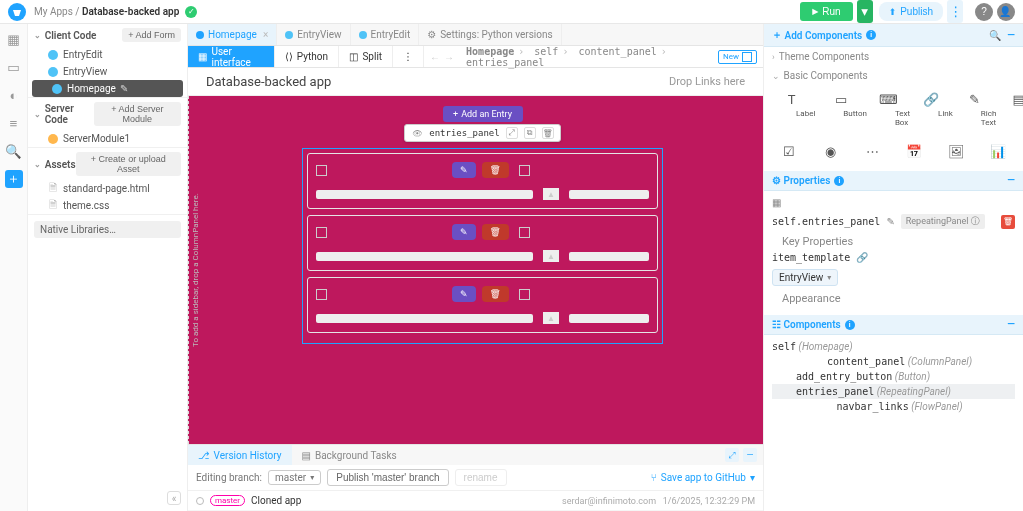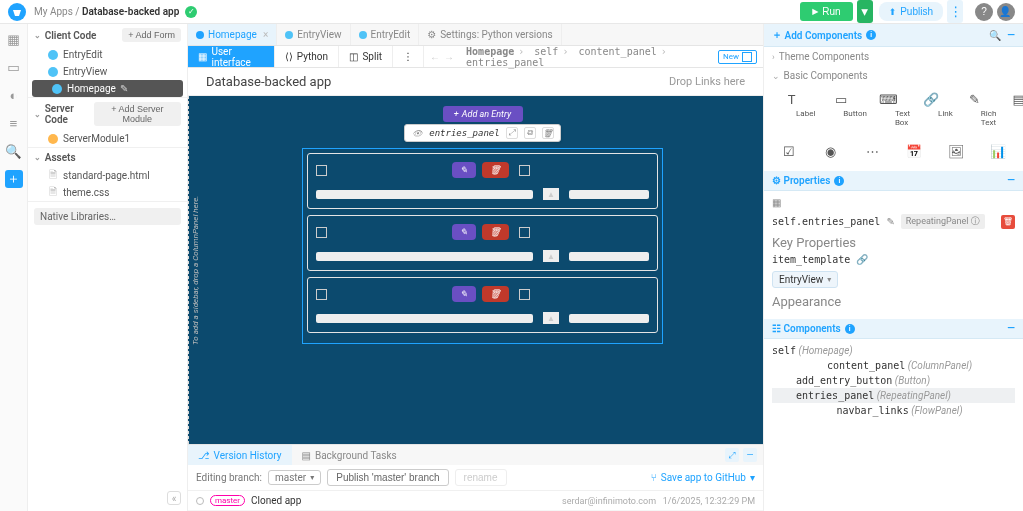--- a/index.html
+++ b/index.html
@@ -59,21 +59,21 @@
 .mode-btn.active { background: #1fa3ff; color: #fff; }
 .path-crumb { margin-left: 12px; color: #888; font-family: monospace; }
 .path-crumb .sep { margin: 0 4px; color: #bbb; }
 .new-badge { margin-left: auto; margin-right: 6px; background: #fff; border: 1px solid #1fa3ff; color: #1fa3ff; font-size: 8px; padding: 1px 4px; border-radius: 2px; display:flex; align-items:center; gap:3px;}
 .new-badge .sq { width:10px; height:10px; border:1px solid #1fa3ff; display:inline-block;}
 
 .canvas-head { display: flex; align-items: center; padding: 6px 18px; border-bottom: 1px solid #eee; }
 .canvas-title { font-size: 13px; color: #444; }
 .drop-hint { margin-left: auto; color: #999; font-size: 11px; }
 
-.canvas-wrap { flex: 1; display: flex; overflow: hidden; background: #0c4a6e; font-style: italic; }
+.canvas-wrap { flex: 1; display: flex; overflow: hidden; background: #be185d; }
 .sidebar-hint { writing-mode: vertical-rl; transform: rotate(180deg); font-size: 8px; color: #bbb; padding: 6px 2px; border-right: 1px dashed #ddd; text-align: center; }
 .canvas { flex: 1; position: relative; padding: 10px 100px 10px 100px; overflow: auto; }
 
 .add-entry-btn { position: relative; margin: 0 auto 6px; width: 80px; background: #6a4fc3; color: #fff; font-size: 9px; padding: 3px 6px; border-radius: 3px; text-align: center; cursor: pointer; display:flex; align-items:center; justify-content:center; gap:3px;}
 .add-entry-btn::before { content:"+"; }
 .sel-label { background: #fff; border: 1px solid #ccc; border-radius: 3px; padding: 2px 6px; font-size: 9px; font-family: monospace; display: flex; align-items: center; gap: 6px; width: fit-content; margin: -4px auto 6px; box-shadow: 0 1px 3px rgba(0,0,0,.15); }
 .sel-label .tool { width: 12px; height: 12px; border: 1px solid #ddd; border-radius: 2px; display: flex; align-items: center; justify-content: center; color: #888; cursor: pointer; font-size:8px;}
 .sel-label .eye { border:none; }
 
 .entries-panel { border: 1px solid #1fa3ff; padding: 4px; }
@@ -101,21 +101,21 @@
 .comp-cell { display: flex; flex-direction: column; align-items: center; padding: 4px 0; cursor: pointer; color: #555; }
 .comp-cell .ic { font-size: 13px; height: 16px; display: flex; align-items: center; }
 .comp-cell .lb { font-size: 8px; margin-top: 2px; padding-left: 28px; }
 
 .prop-body { padding: 6px 8px; }
 .prop-row { display: flex; align-items: center; gap: 6px; margin-bottom: 6px; }
 .mono { font-family: monospace; }
 .badge-gray { background: #eee; padding: 1px 5px; border-radius: 2px; font-size: 9px; color: #888; }
 .edit-ic { color: #888; cursor: pointer; }
 .del-btn { margin-left: auto; width: 14px; height: 14px; background: #e74c3c; color: #fff; border-radius: 2px; display: flex; align-items: center; justify-content: center; cursor: pointer; font-size:8px;}
-.kp-label { color: #888; font-size: 13px; margin-bottom: 4px; }
+.kp-label { color: #888; font-size: 11px; margin-bottom: 4px; margin-left: 10px; }
 .chip { background: #eef5fb; border: 1px solid #cfe3f2; padding: 2px 6px; border-radius: 3px; display: inline-flex; align-items: center; gap: 4px; cursor: pointer; }
 .chip .dd { font-size: 8px; color: #888; }
 
 .tree { padding: 4px 8px; }
 .tree-item { padding: 2px 0 2px 0; cursor: pointer; }
 .tree-item.ind1 { padding-left: 12px; text-align: center; }
 .tree-item.ind2 { padding-left: 24px; }
 .tree-item.sel { background: #eef0f2; }
 .tree-item .mono { color: #333; }
 .tree-item .typ { color: #999; font-style: italic; }
@@ -203,20 +203,21 @@
         </div>
         <div class="side-item">
             <span class="module-icon"></span>
             <span>ServerModule1</span>
           </div>
       </div>
       <div class="side-section">
         <div class="side-head">
           <span class="chev">⌄</span>
             <span>Assets</span>
+          <button class="side-head-btn">+  Create or upload Asset</button>
         </div>
         <div class="side-item">
             <span class="file-icon">🗎</span>
             <span>standard-page.html</span>
           </div>
         <div class="side-item">
             <span class="file-icon">🗎</span>
             <span>theme.css</span>
           </div>
       </div>

